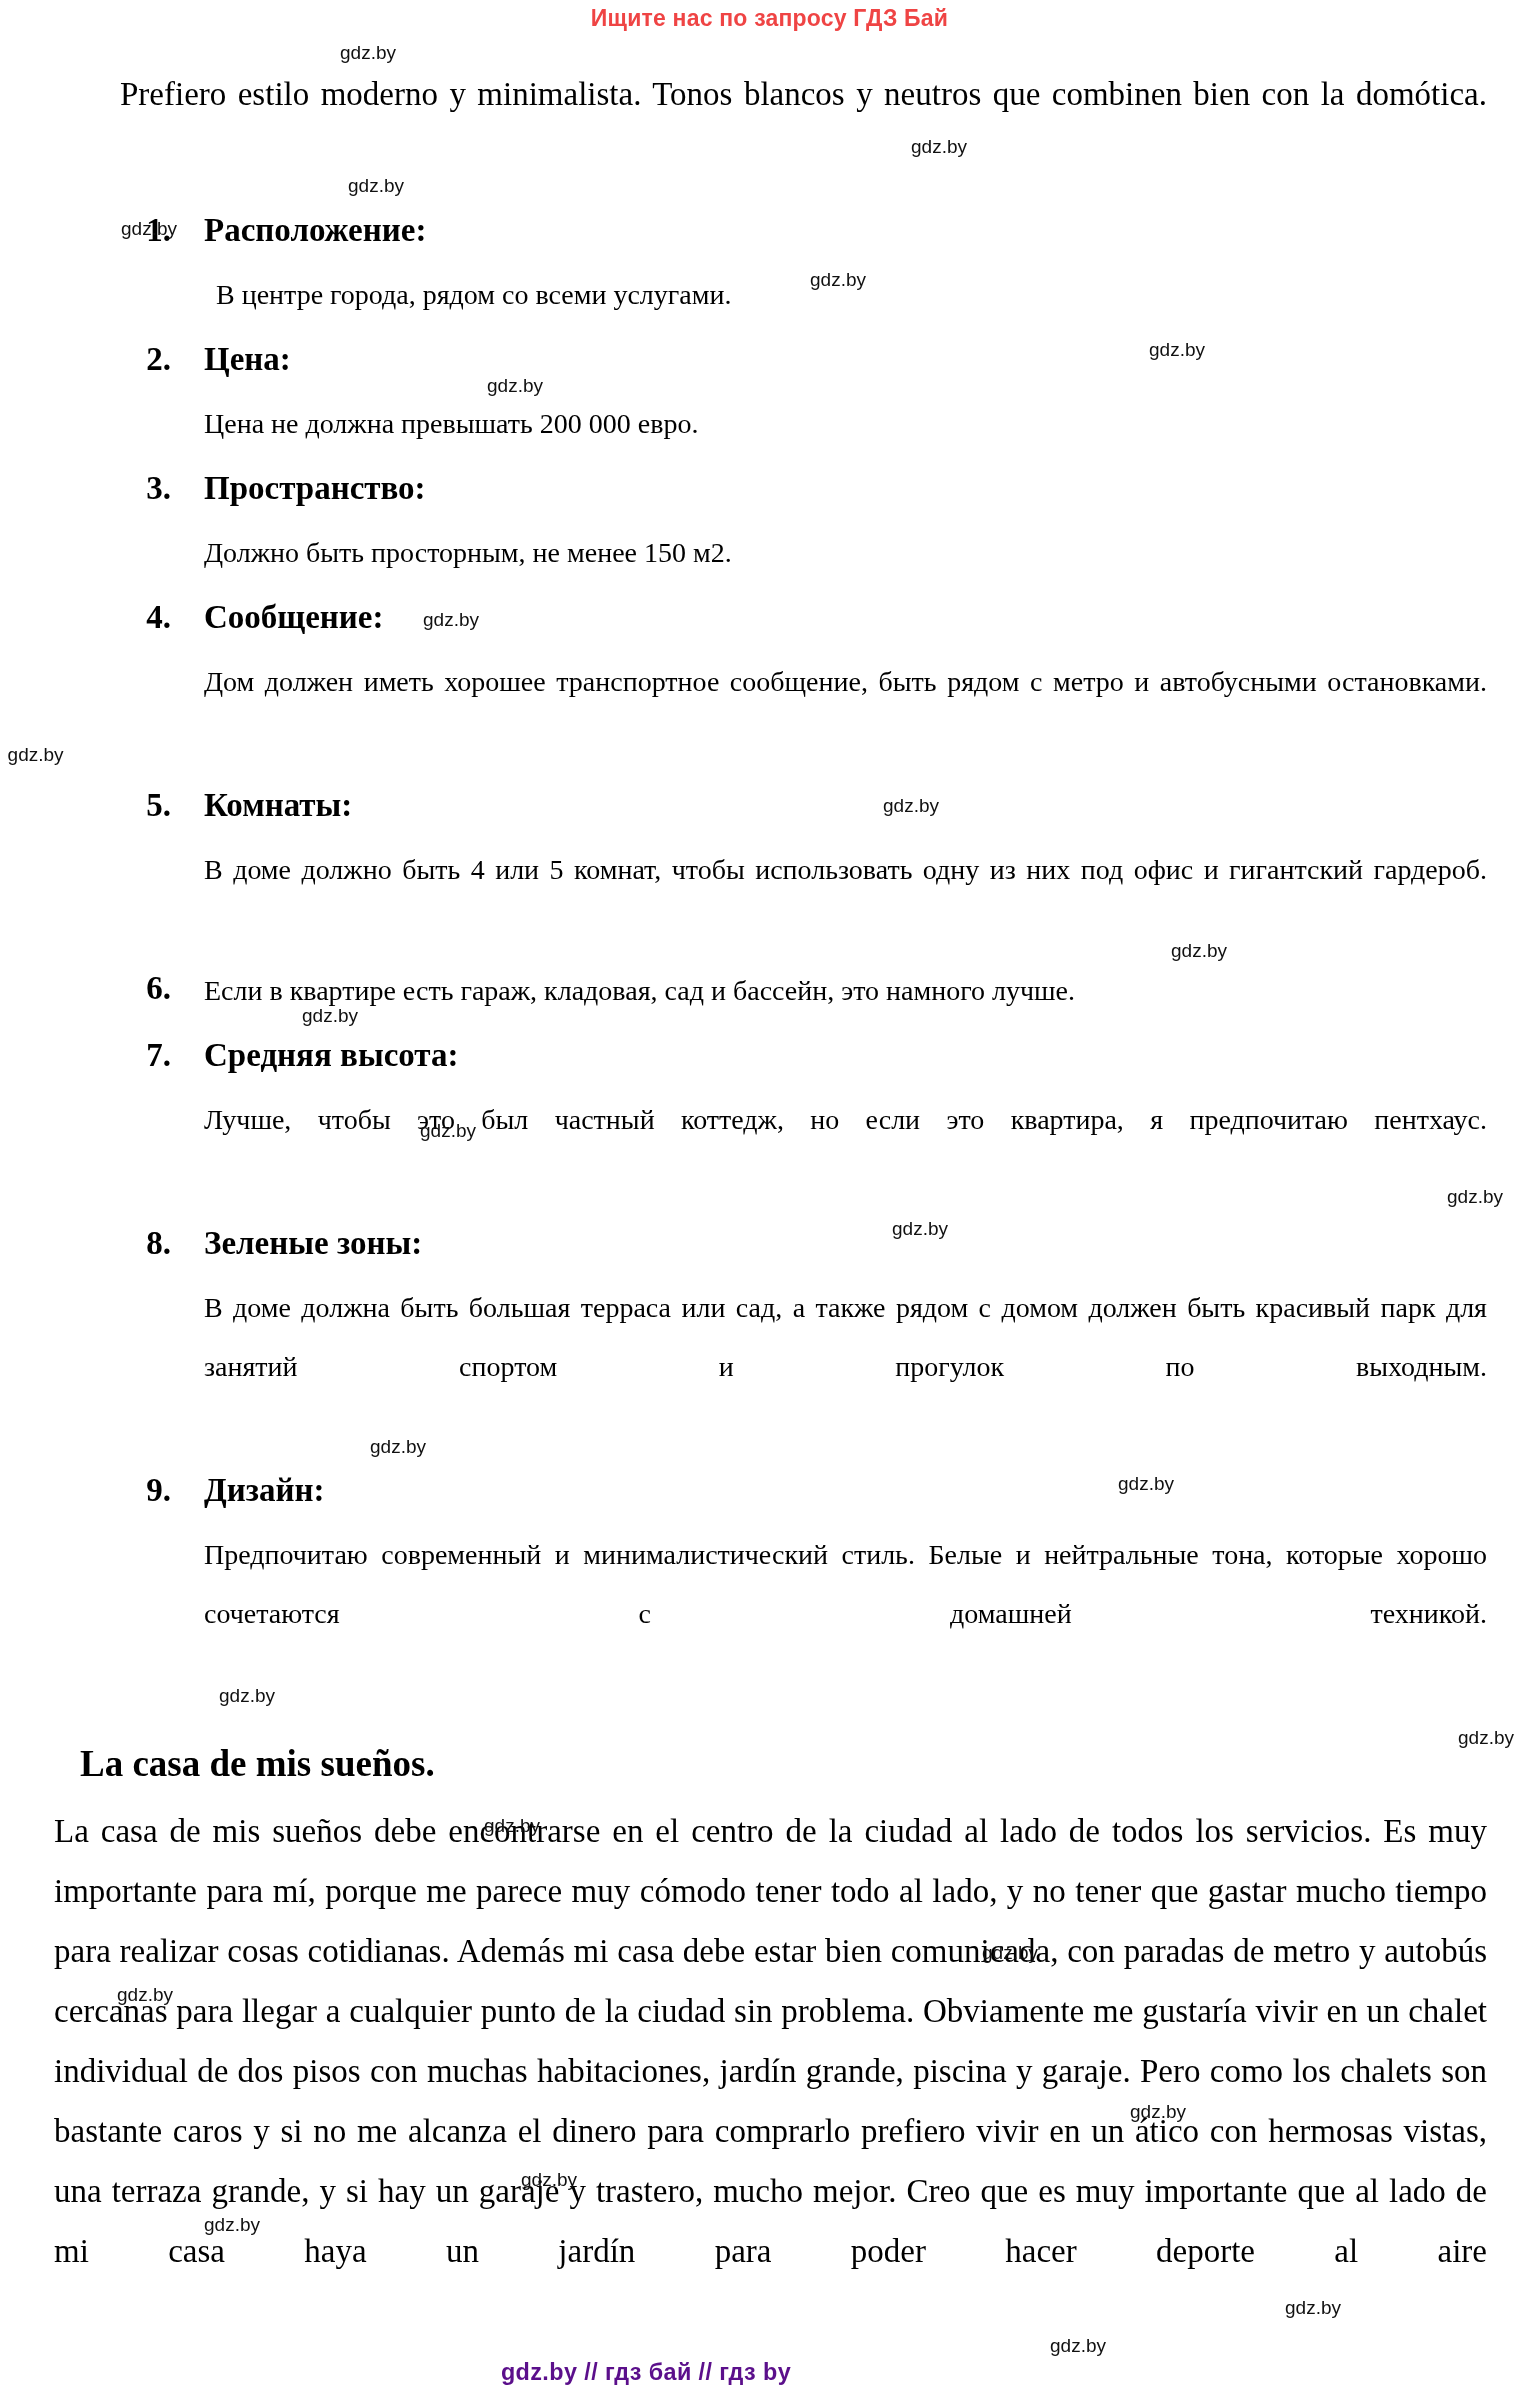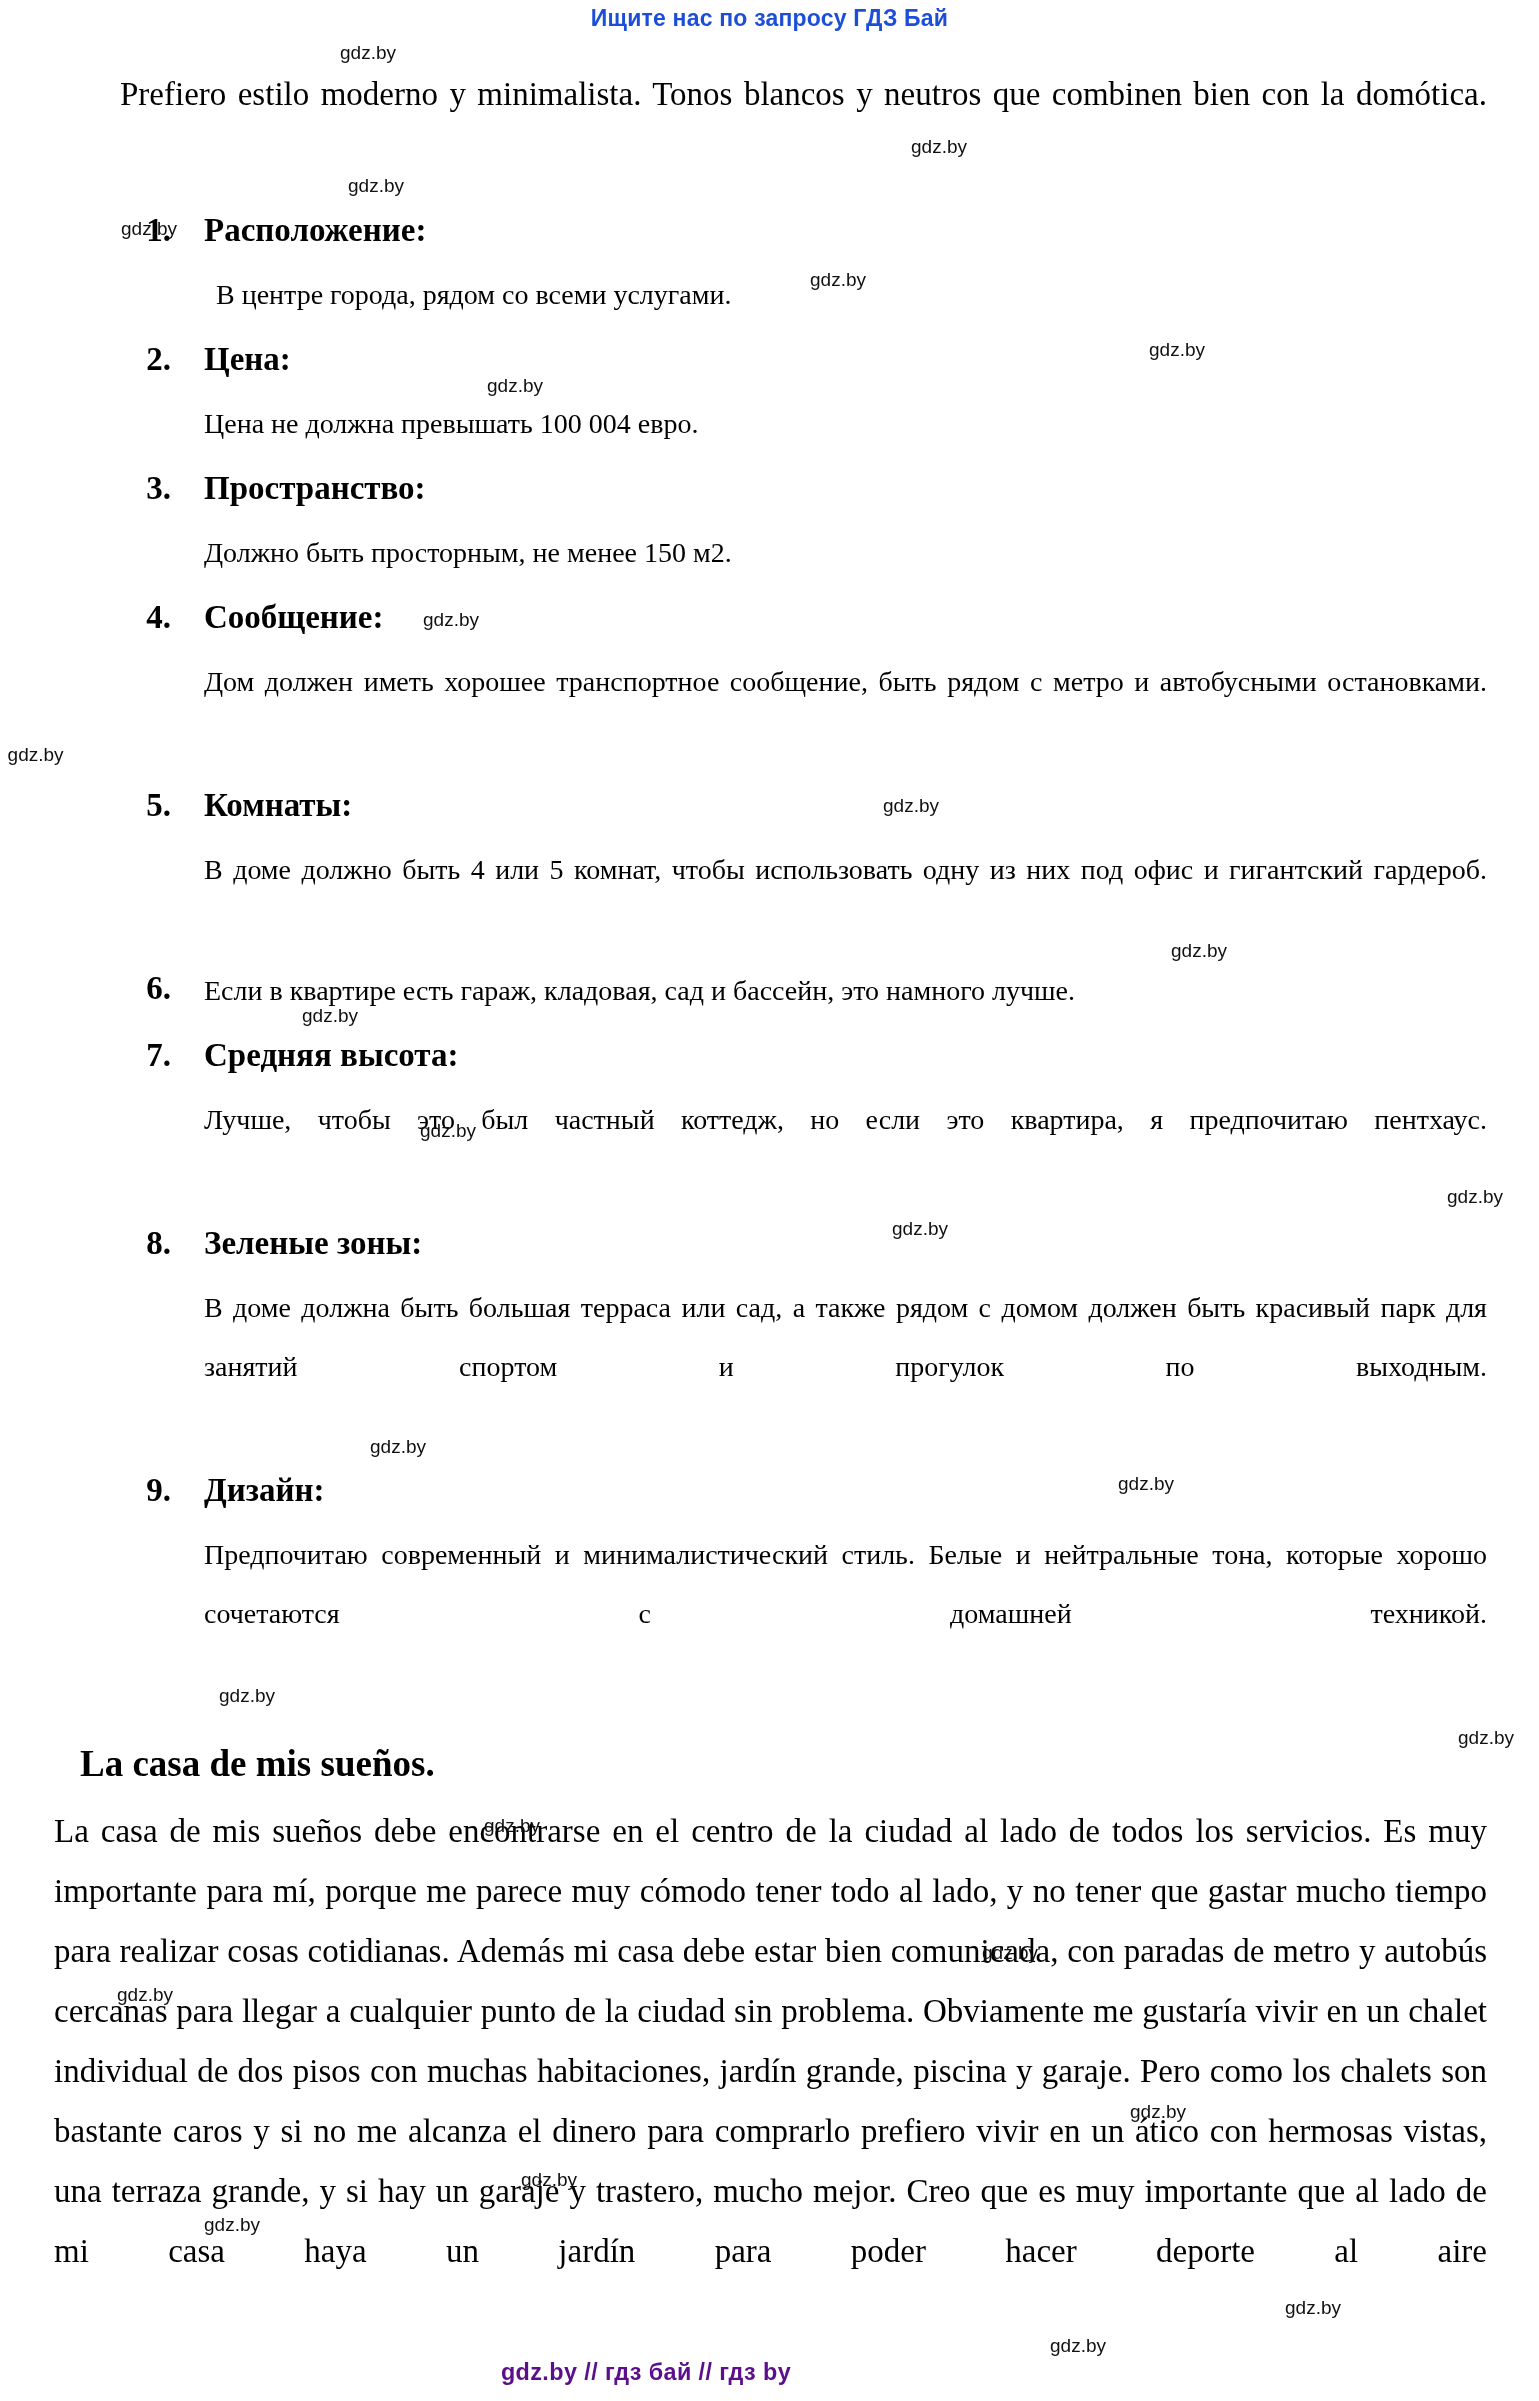--- a/index.html
+++ b/index.html
@@ -22,21 +22,21 @@
   
   .site-header {
     position: absolute;
     top: 0;
     left: 0;
     width: 1539px;
     text-align: center;
     font-family: "Liberation Sans", "DejaVu Sans", sans-serif;
     font-size: 23px;
     font-weight: 600;
-    color: #1d4ed8;
+    color: #ef4444;
     letter-spacing: 0.2px;
     line-height: 30px;
     padding-top: 3px;
   }
 
   
   .content {
     position: absolute;
     top: 65px;
     left: 54px;
@@ -171,21 +171,21 @@
 
       <li>
         <span class="num">1</span>
         <div class="item-title">Расположение:</div>
         <p class="item-body indent">В центре города, рядом со всеми услугами.</p>
       </li>
 
       <li>
         <span class="num">2</span>
         <div class="item-title">Цена:</div>
-        <p class="item-body">Цена не должна превышать 100 004 евро.</p>
+        <p class="item-body">Цена не должна превышать 200 000 евро.</p>
       </li>
 
       <li>
         <span class="num">3</span>
         <div class="item-title">Пространство:</div>
         <p class="item-body">Должно быть просторным, не менее 150 м2.</p>
       </li>
 
       <li>
         <span class="num">4</span>

